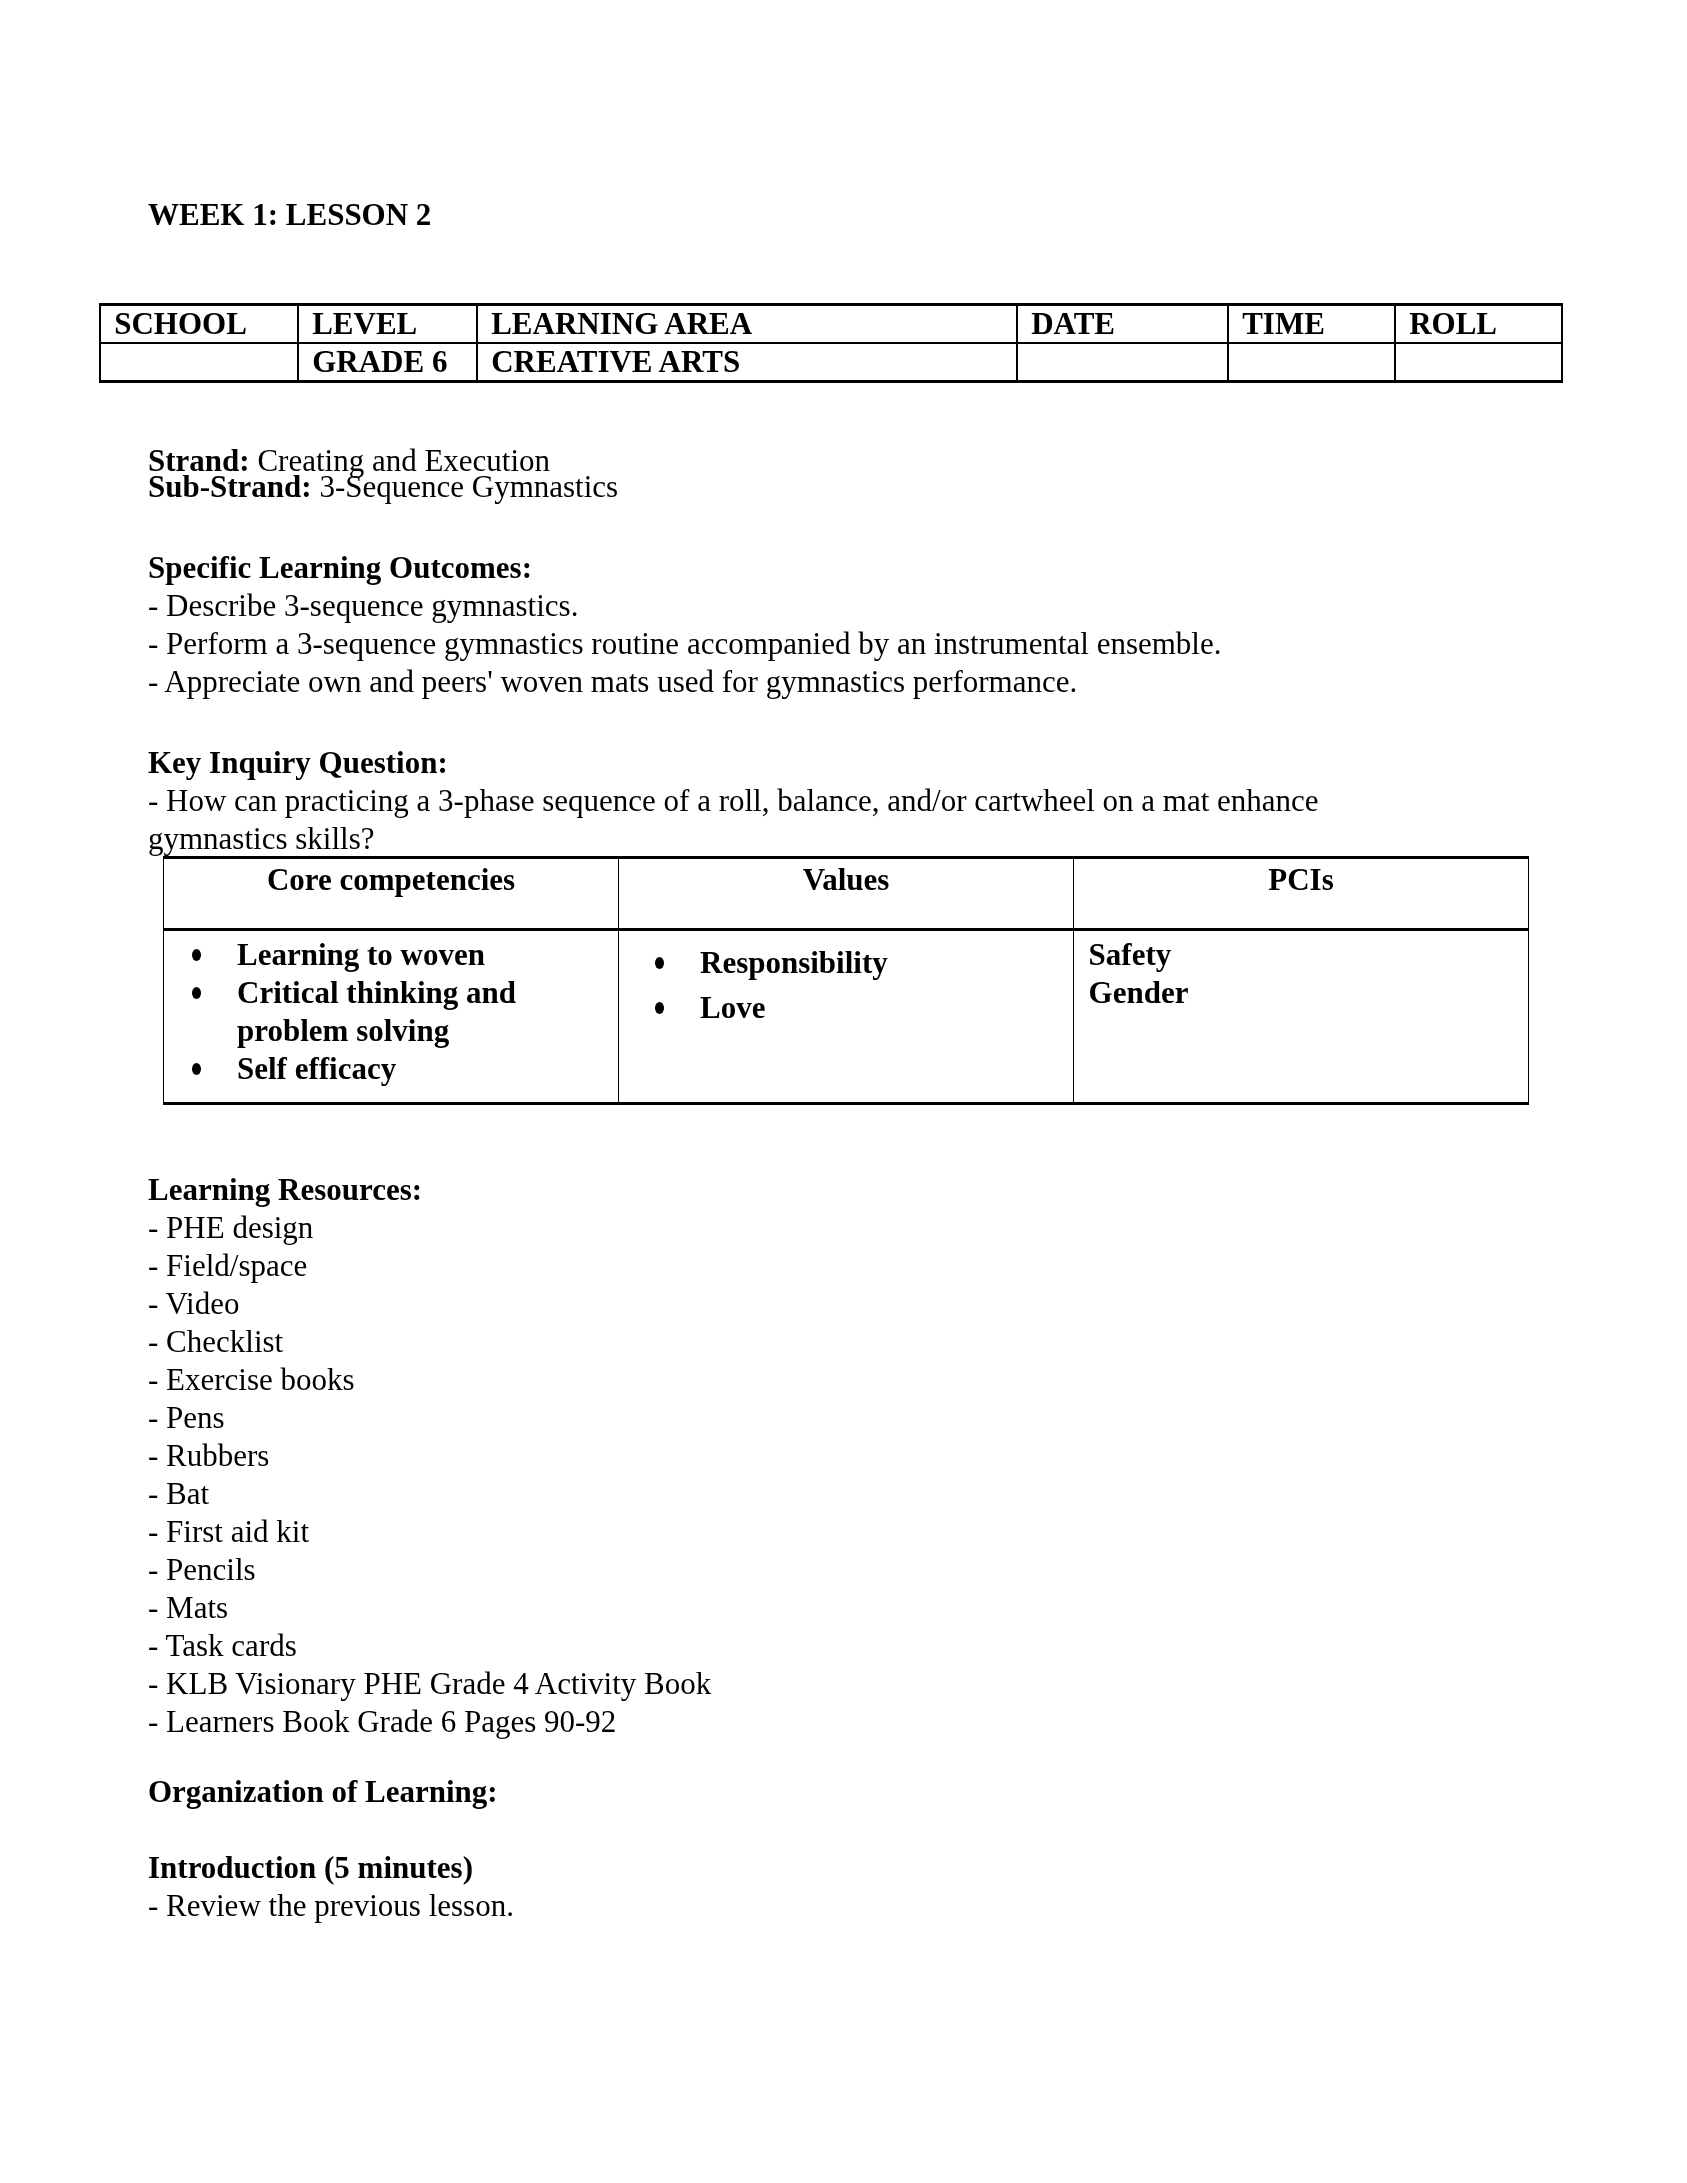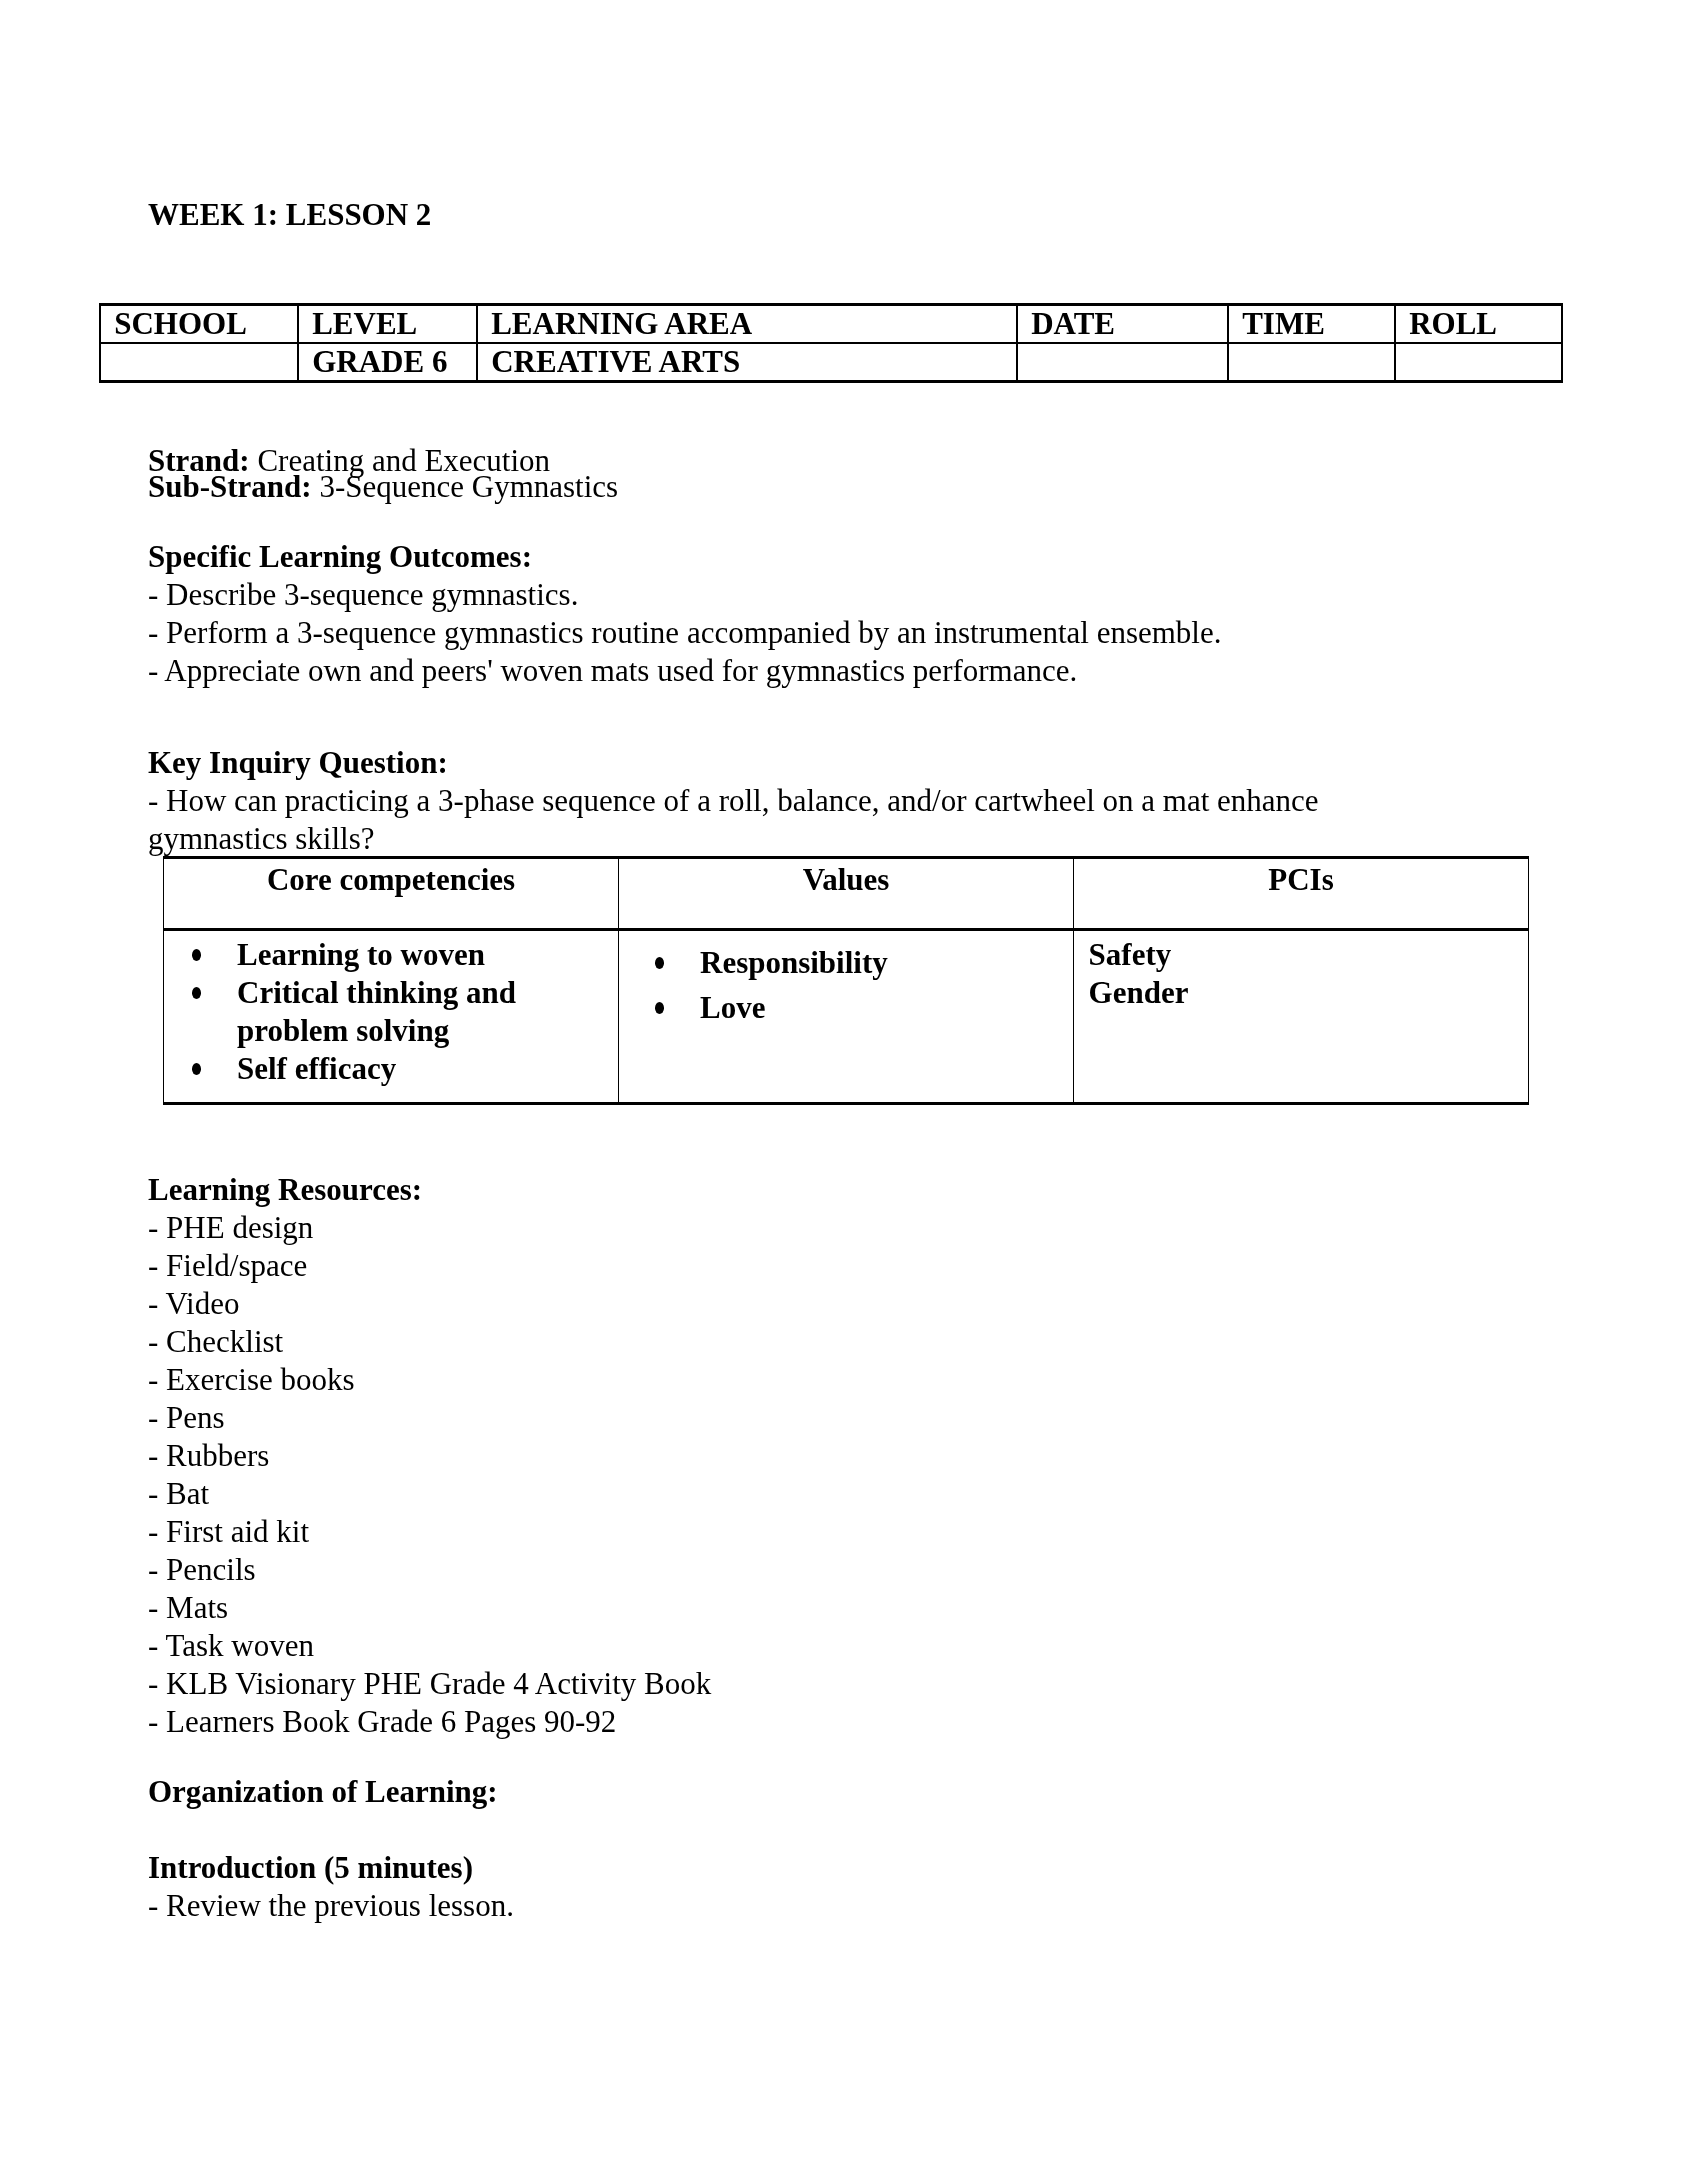--- a/index.html
+++ b/index.html
@@ -55,21 +55,21 @@
 </tbody>
   </table>
 
 <div class="abs" style="left:148px; top:442px;">
   <span class="b">Strand:</span><span> Creating and Execution</span>
 </div>
 <div class="abs" style="left:148px; top:468px;">
   <span class="b">Sub-Strand:</span><span> 3-Sequence Gymnastics</span>
 </div>
 
-<div class="abs" style="left:148px; top:538px;">
+<div class="abs" style="left:148px; top:549px;">
   <span class="list-line b">Specific Learning Outcomes:</span>
   <span class="list-line">- Describe 3-sequence gymnastics.</span>
   <span class="list-line">- Perform a 3-sequence gymnastics routine accompanied by an instrumental ensemble.</span>
   <span class="list-line">- Appreciate own and peers' woven mats used for gymnastics performance.</span>
 </div>
 
 <div class="abs" style="left:148px; top:744px;">
   <span class="list-line b">Key Inquiry Question:</span>
   <span class="list-line">- How can practicing a 3-phase sequence of a roll, balance, and/or cartwheel on a mat enhance</span>
   <span class="list-line">gymnastics skills?</span>
@@ -115,21 +115,21 @@
   <span class="list-line">- Field/space</span>
   <span class="list-line">- Video</span>
   <span class="list-line">- Checklist</span>
   <span class="list-line">- Exercise books</span>
   <span class="list-line">- Pens</span>
   <span class="list-line">- Rubbers</span>
   <span class="list-line">- Bat</span>
   <span class="list-line">- First aid kit</span>
   <span class="list-line">- Pencils</span>
   <span class="list-line">- Mats</span>
-  <span class="list-line">- Task woven</span>
+  <span class="list-line">- Task cards</span>
   <span class="list-line">- KLB Visionary PHE Grade 4 Activity Book</span>
   <span class="list-line">- Learners Book Grade 6 Pages 90-92</span>
 </div>
 
 <div class="abs b" style="left:148px; top:1773px;">Organization of Learning:</div>
 
 <div class="abs" style="left:148px; top:1849px;">
   <span class="list-line b">Introduction (5 minutes)</span>
   <span class="list-line">- Review the previous lesson.</span>
 </div>

